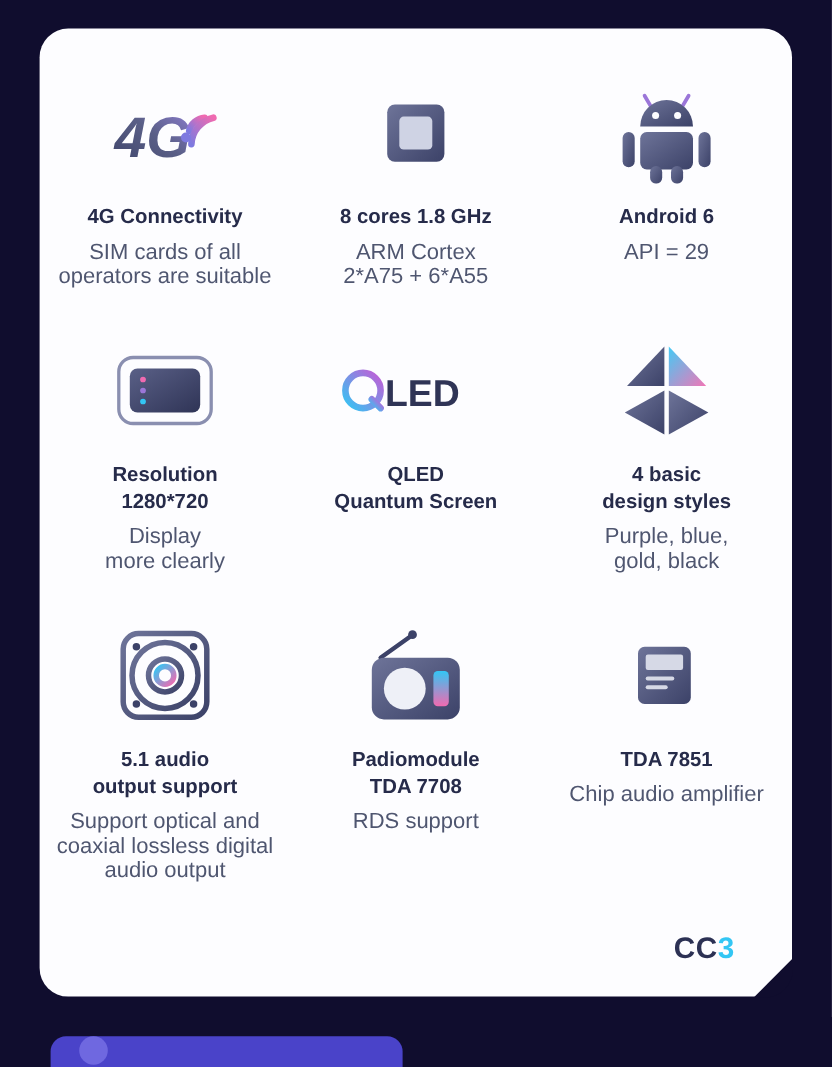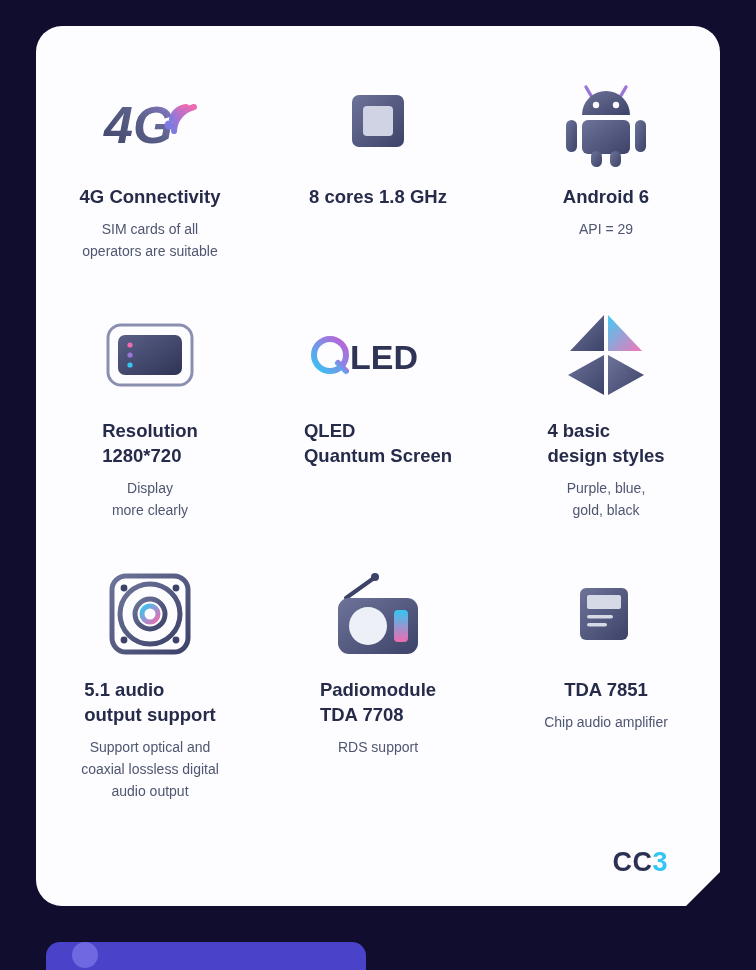--- a/index.html
+++ b/index.html
@@ -58,27 +58,27 @@
     height: 110px;
     display: flex;
     align-items: center;
     justify-content: center;
     margin-bottom: 8px;
   }
   .title {
     font-size: 18.5px;
     font-weight: bold;
     color: #262b4a;
-    text-align: left;
+    text-align: center;
     line-height: 25px;
     white-space: pre-line;
   }
   .sub {
     margin-top: 9px;
-    font-size: 14px;
+    font-size: 20px;
     color: #4f5670;
     text-align: center;
     line-height: 22px;
     white-space: pre-line;
     font-weight: 400;
   }
   .brand {
     position: absolute;
     right: 52px;
     bottom: 28px;
@@ -174,20 +174,22 @@
               <line x1="72" y1="30" x2="88" y2="30"></line>
                 <line x1="72" y1="40" x2="88" y2="40"></line>
               <line x1="72" y1="50" x2="88" y2="50"></line>
                 <line x1="72" y1="60" x2="88" y2="60"></line>
             </g>
             <rect x="22" y="22" width="52" height="52" rx="7" fill="url(#gchip)"></rect>
             <rect x="33" y="33" width="30" height="30" rx="4" fill="#cfd3e4"></rect>
           </svg>
         </div>
         <div class="title">8 cores 1.8 GHz</div>
+        <div class="sub">ARM Cortex
+2*A75 + 6*A55</div>
       </div>
 
       <div class="cell">
         <div class="icon-wrap">
           <svg width="96" height="92" viewBox="0 0 96 92">
             <defs>
               <linearGradient id="gand" x1="0" y1="0" x2="1" y2="1">
                 <stop offset="0" stop-color="#6e7499"></stop>
                 <stop offset="1" stop-color="#3c4268"></stop>
               </linearGradient>

